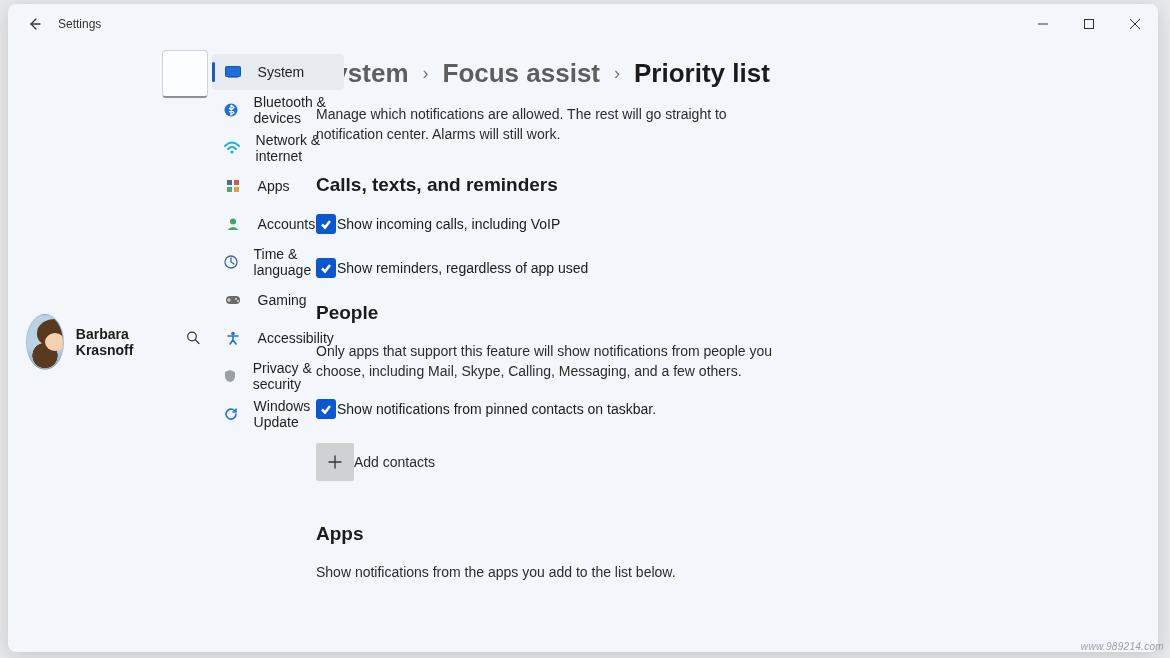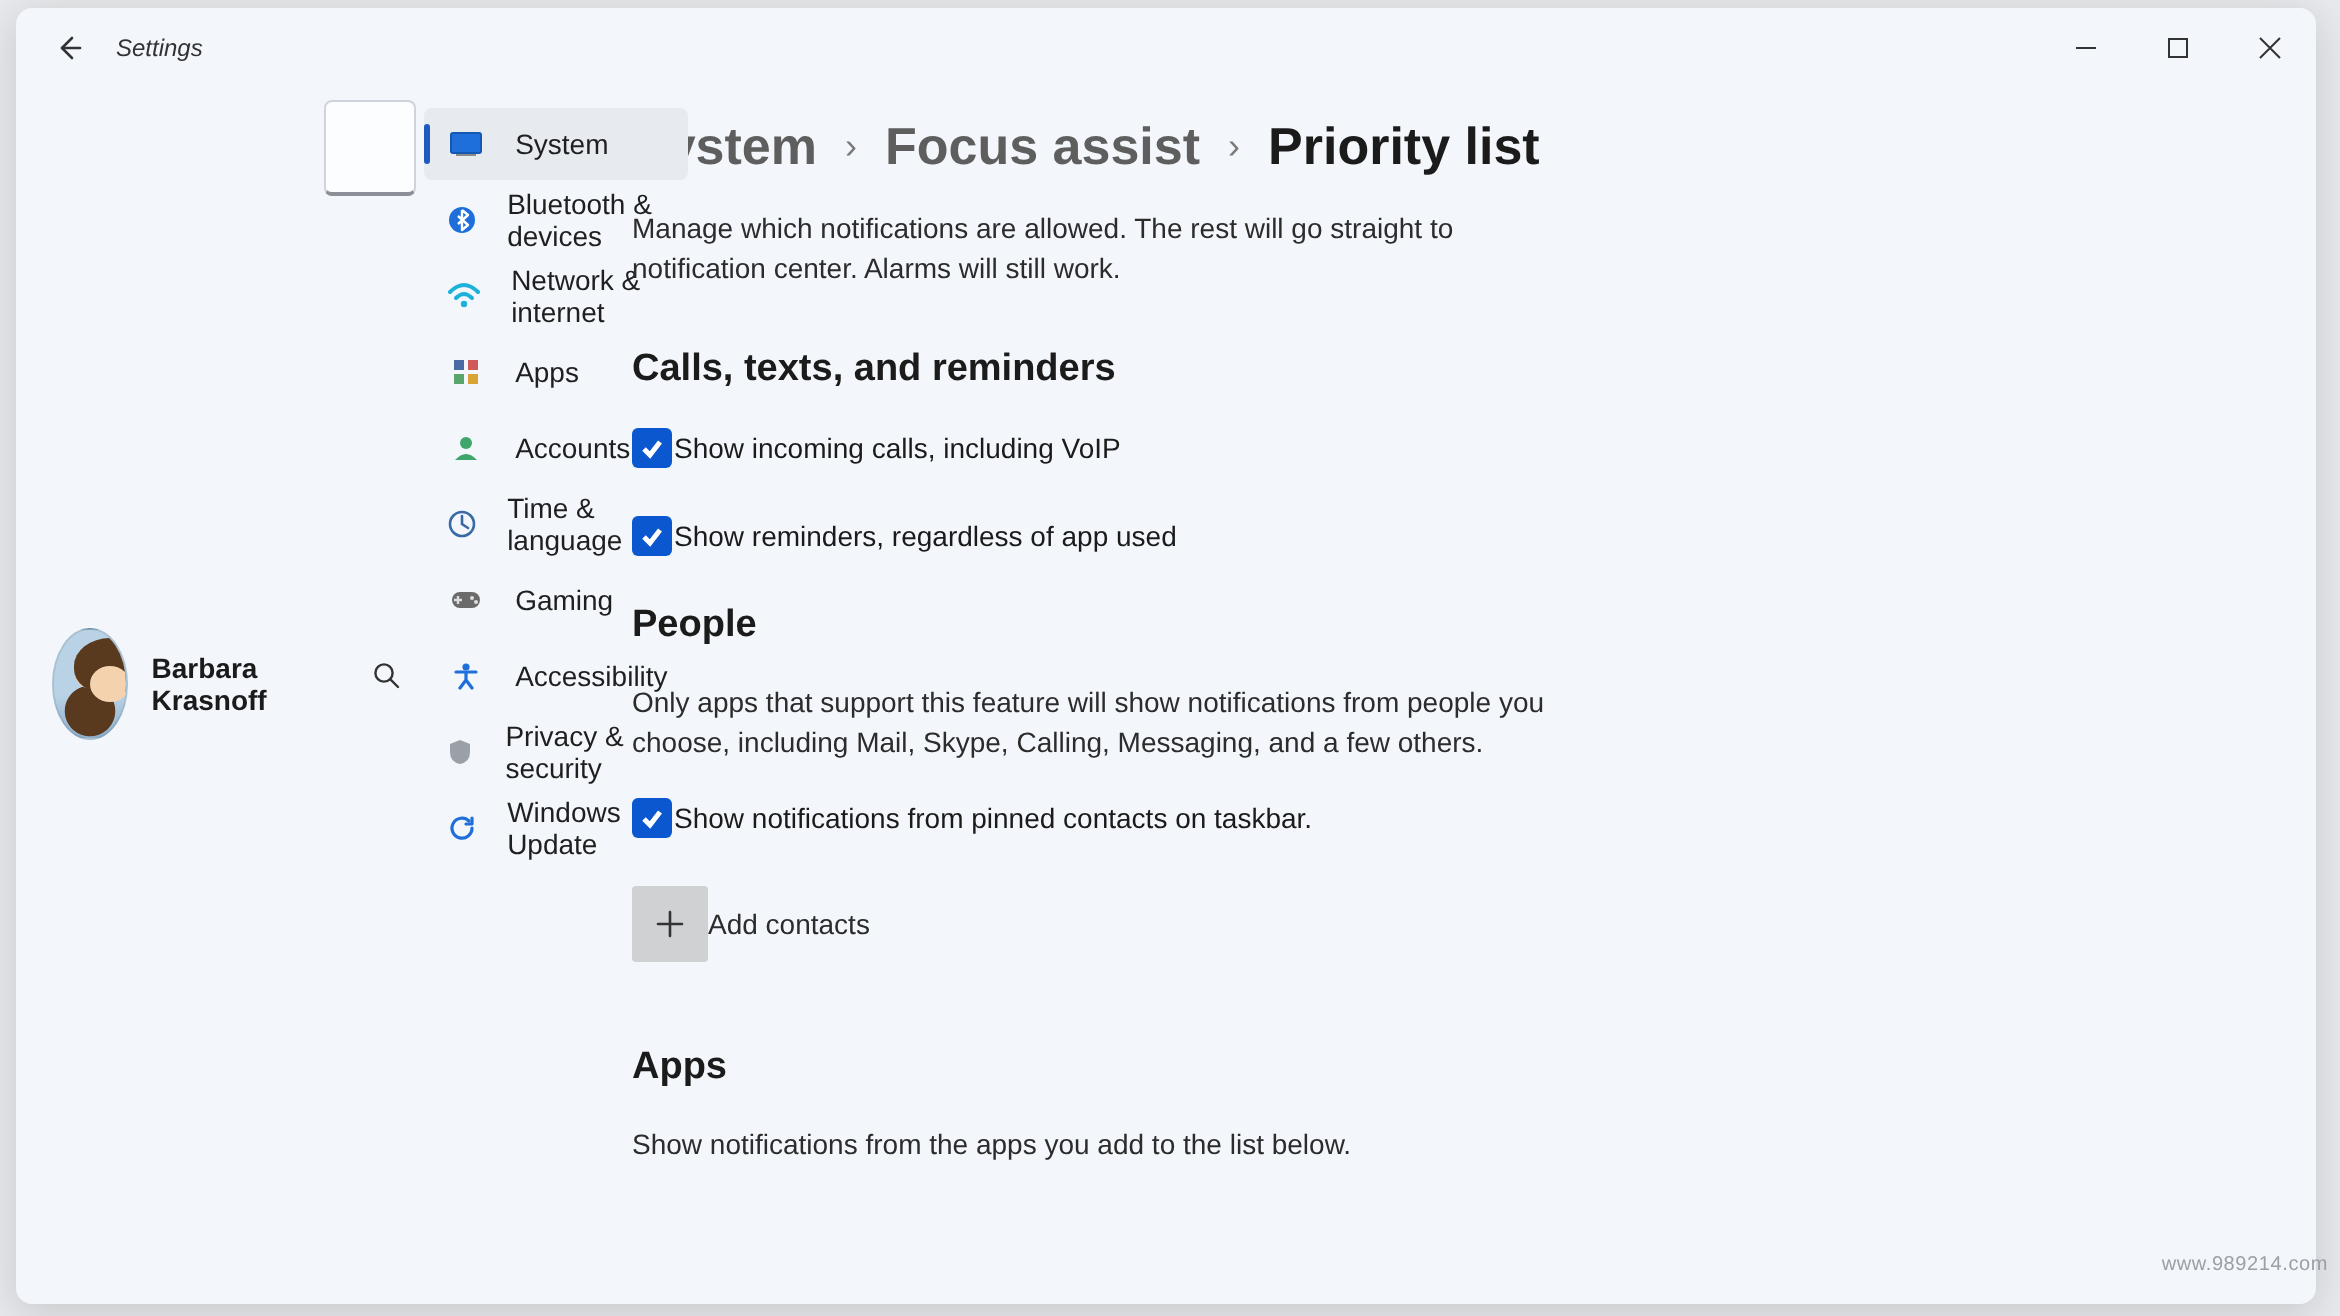--- a/index.html
+++ b/index.html
@@ -32,21 +32,20 @@
     .titlebar .back {
       width: 40px; height: 40px;
       display: flex; align-items: center; justify-content: center;
       color: #333;
       font-size: 16px;
     }
     .titlebar .title {
       font-size: 12px;
       color: #333;
       padding-left: 4px;
-      font-style: italic;
     }
     .titlebar .spacer { flex: 1; }
     .titlebar .ctrl {
       width: 46px; height: 40px;
       display: flex; align-items: center; justify-content: center;
       color: #333;
     }
     .titlebar svg { display: block; }
     
     .body {
@@ -172,23 +171,24 @@
     .add-square {
       width:38px; height:38px;
       background:#d0d1d3;
       display:flex; align-items:center; justify-content:center;
       color:#333;
       font-size:18px;
       border-radius:2px;
     }
     .add-lbl { font-size:14px; color:#2c2c2c; }
     .watermark {
-      position:absolute; right:6px; bottom:20px;
+      position:absolute; right:6px; bottom:6px;
       font-size:10px; color:#9aa0a8;
       letter-spacing: .3px;
+      font-style: italic;
     }
   </style>
 </head>
 <body>
 
 <div class="window">
 
   <div class="titlebar">
     <div class="back">
       <svg width="16" height="16" viewBox="0 0 16 16">

